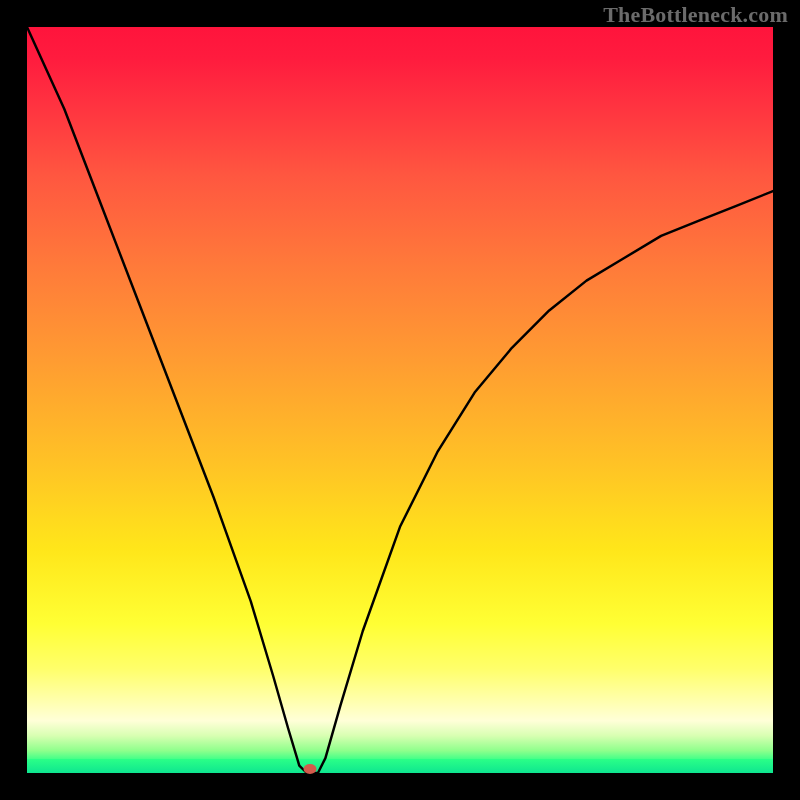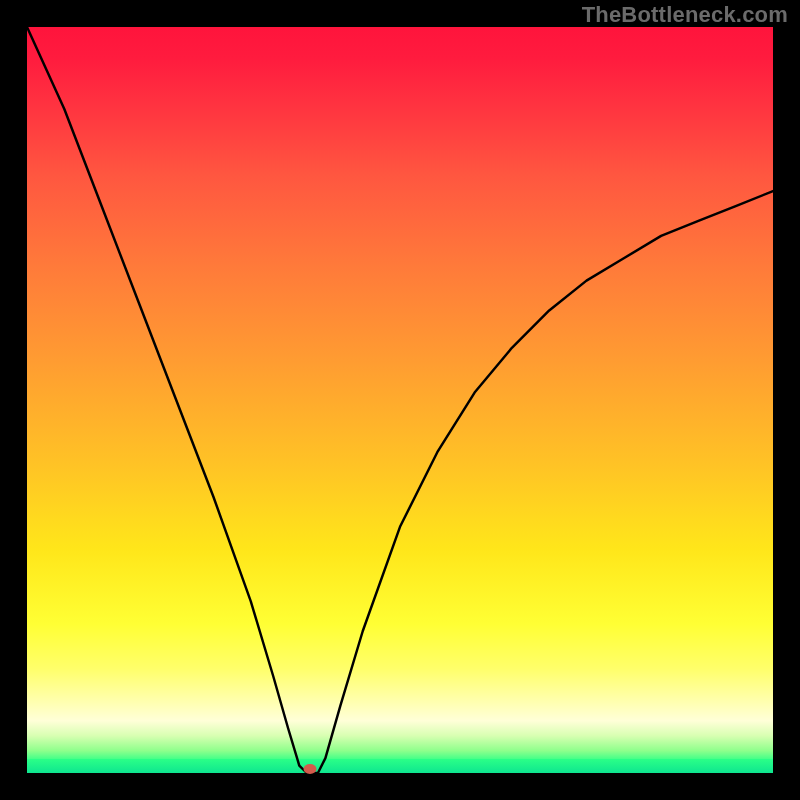--- a/index.html
+++ b/index.html
@@ -7,21 +7,21 @@
   .frame {
     position: relative;
     width: 800px;
     height: 800px;
     background: #000;
   }
   .watermark {
     position: absolute;
     top: 2px;
     right: 12px;
-    font-family: Liberation Sans, sans-serif;
+    font-family: Liberation Serif, serif;
     font-size: 22px;
     font-weight: 600;
     color: #6b6b6b;
     letter-spacing: 0.2px;
     z-index: 5;
   }
   .plot {
     position: absolute;
     left: 27px;
     top: 27px;

